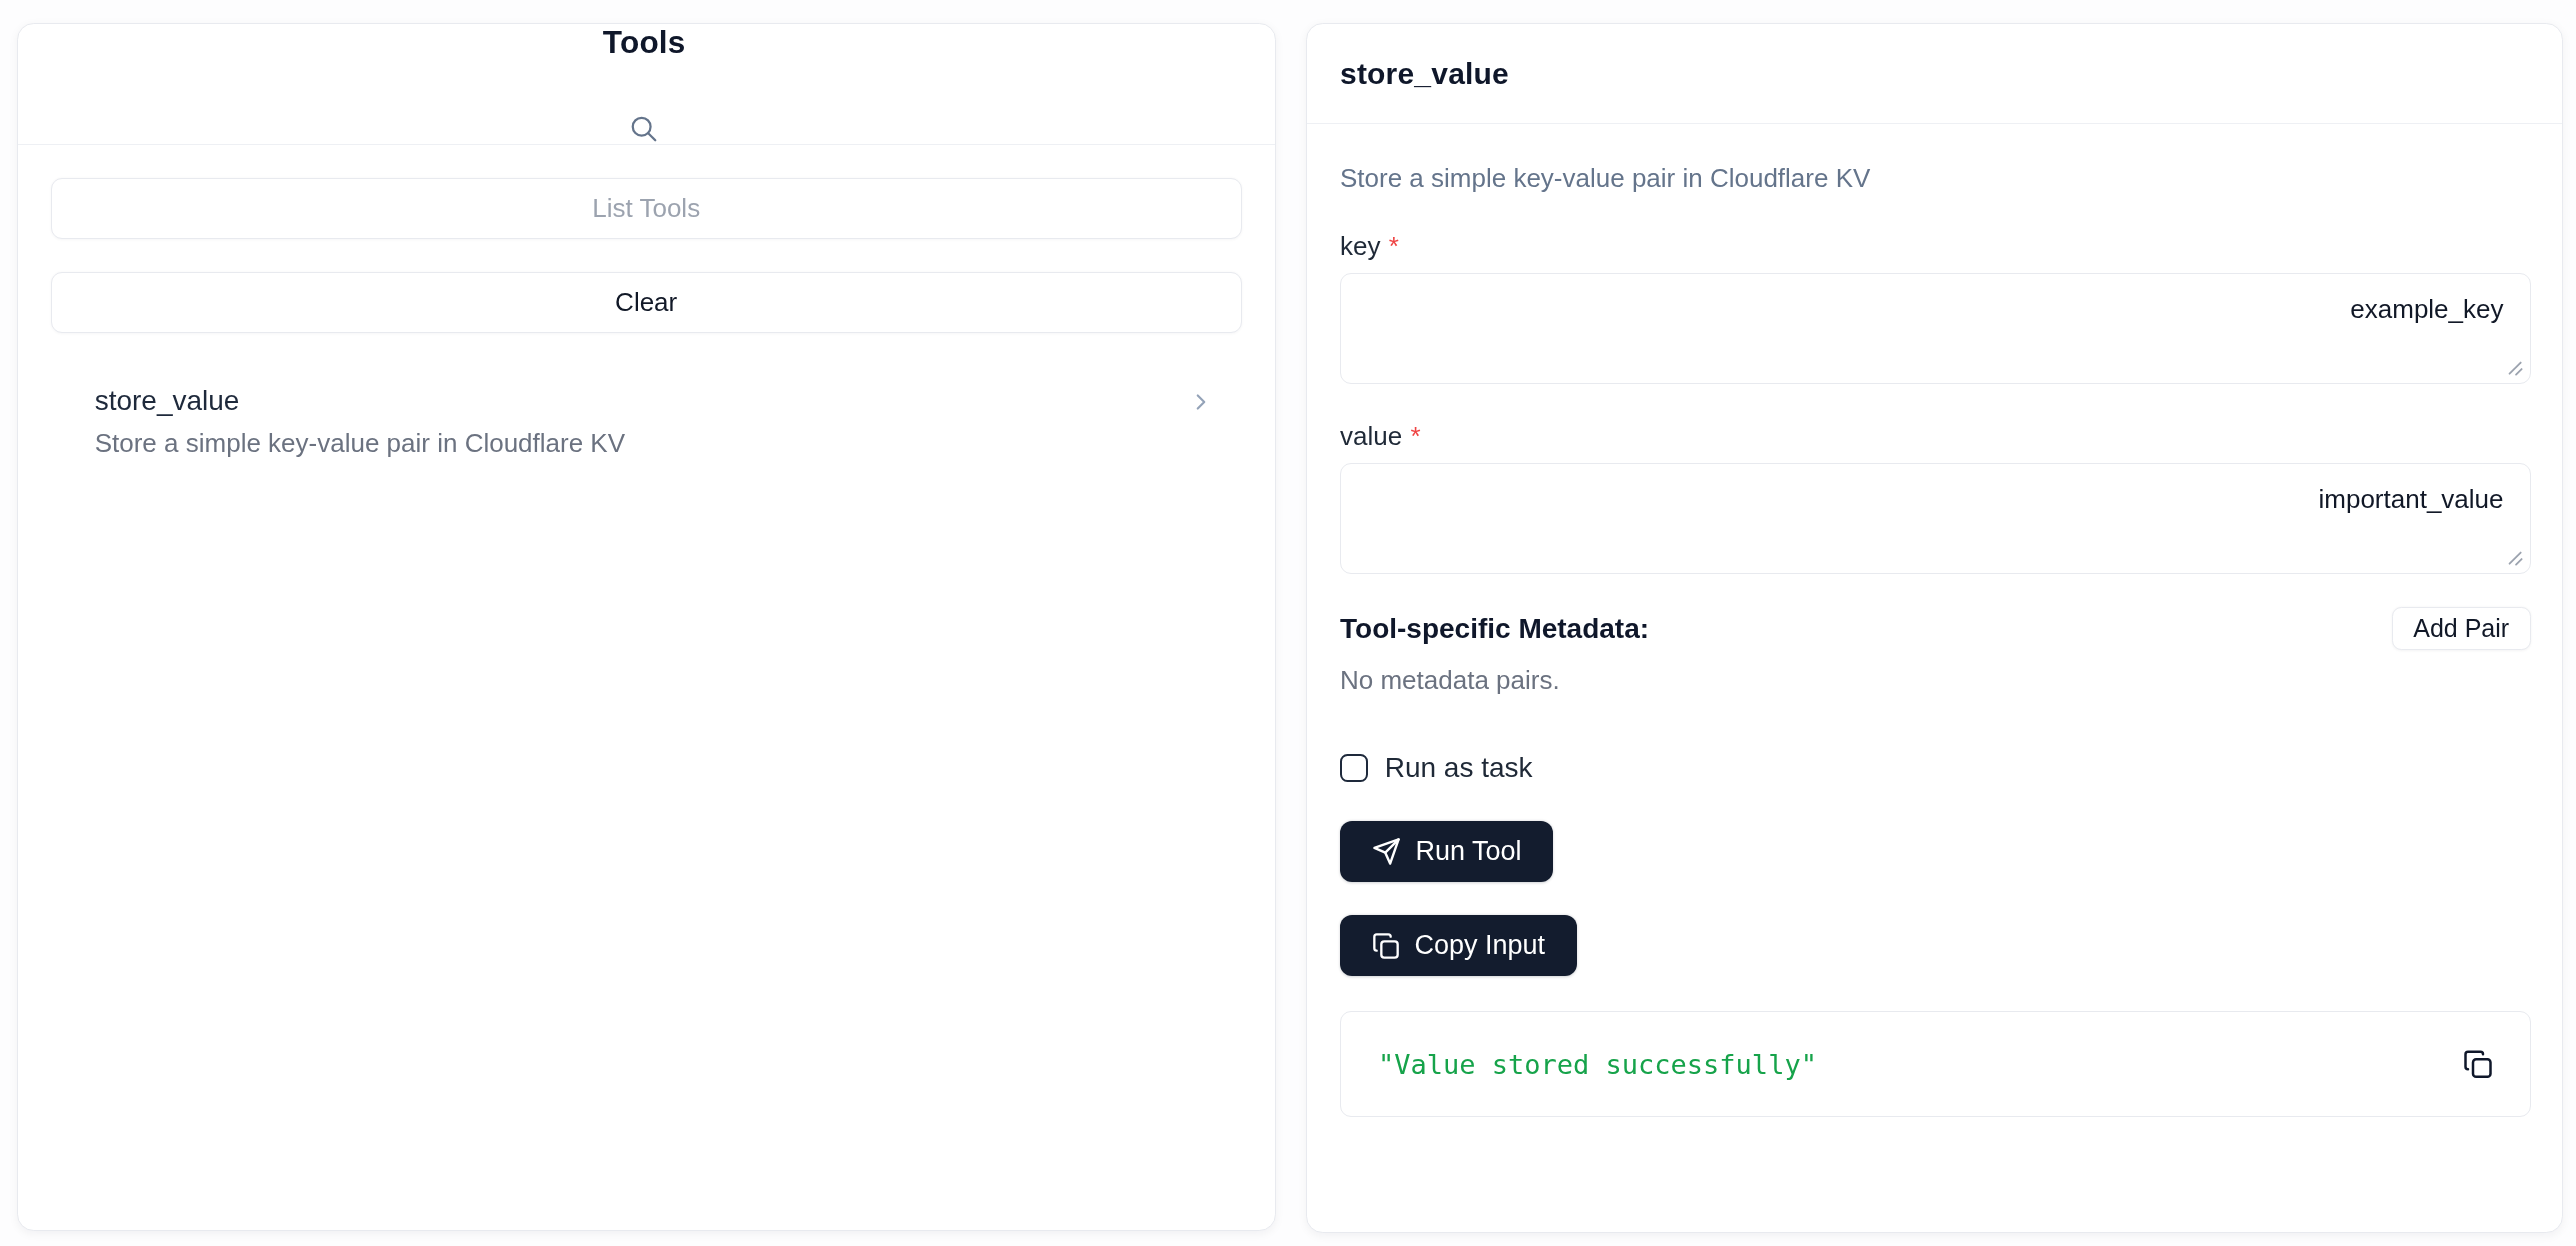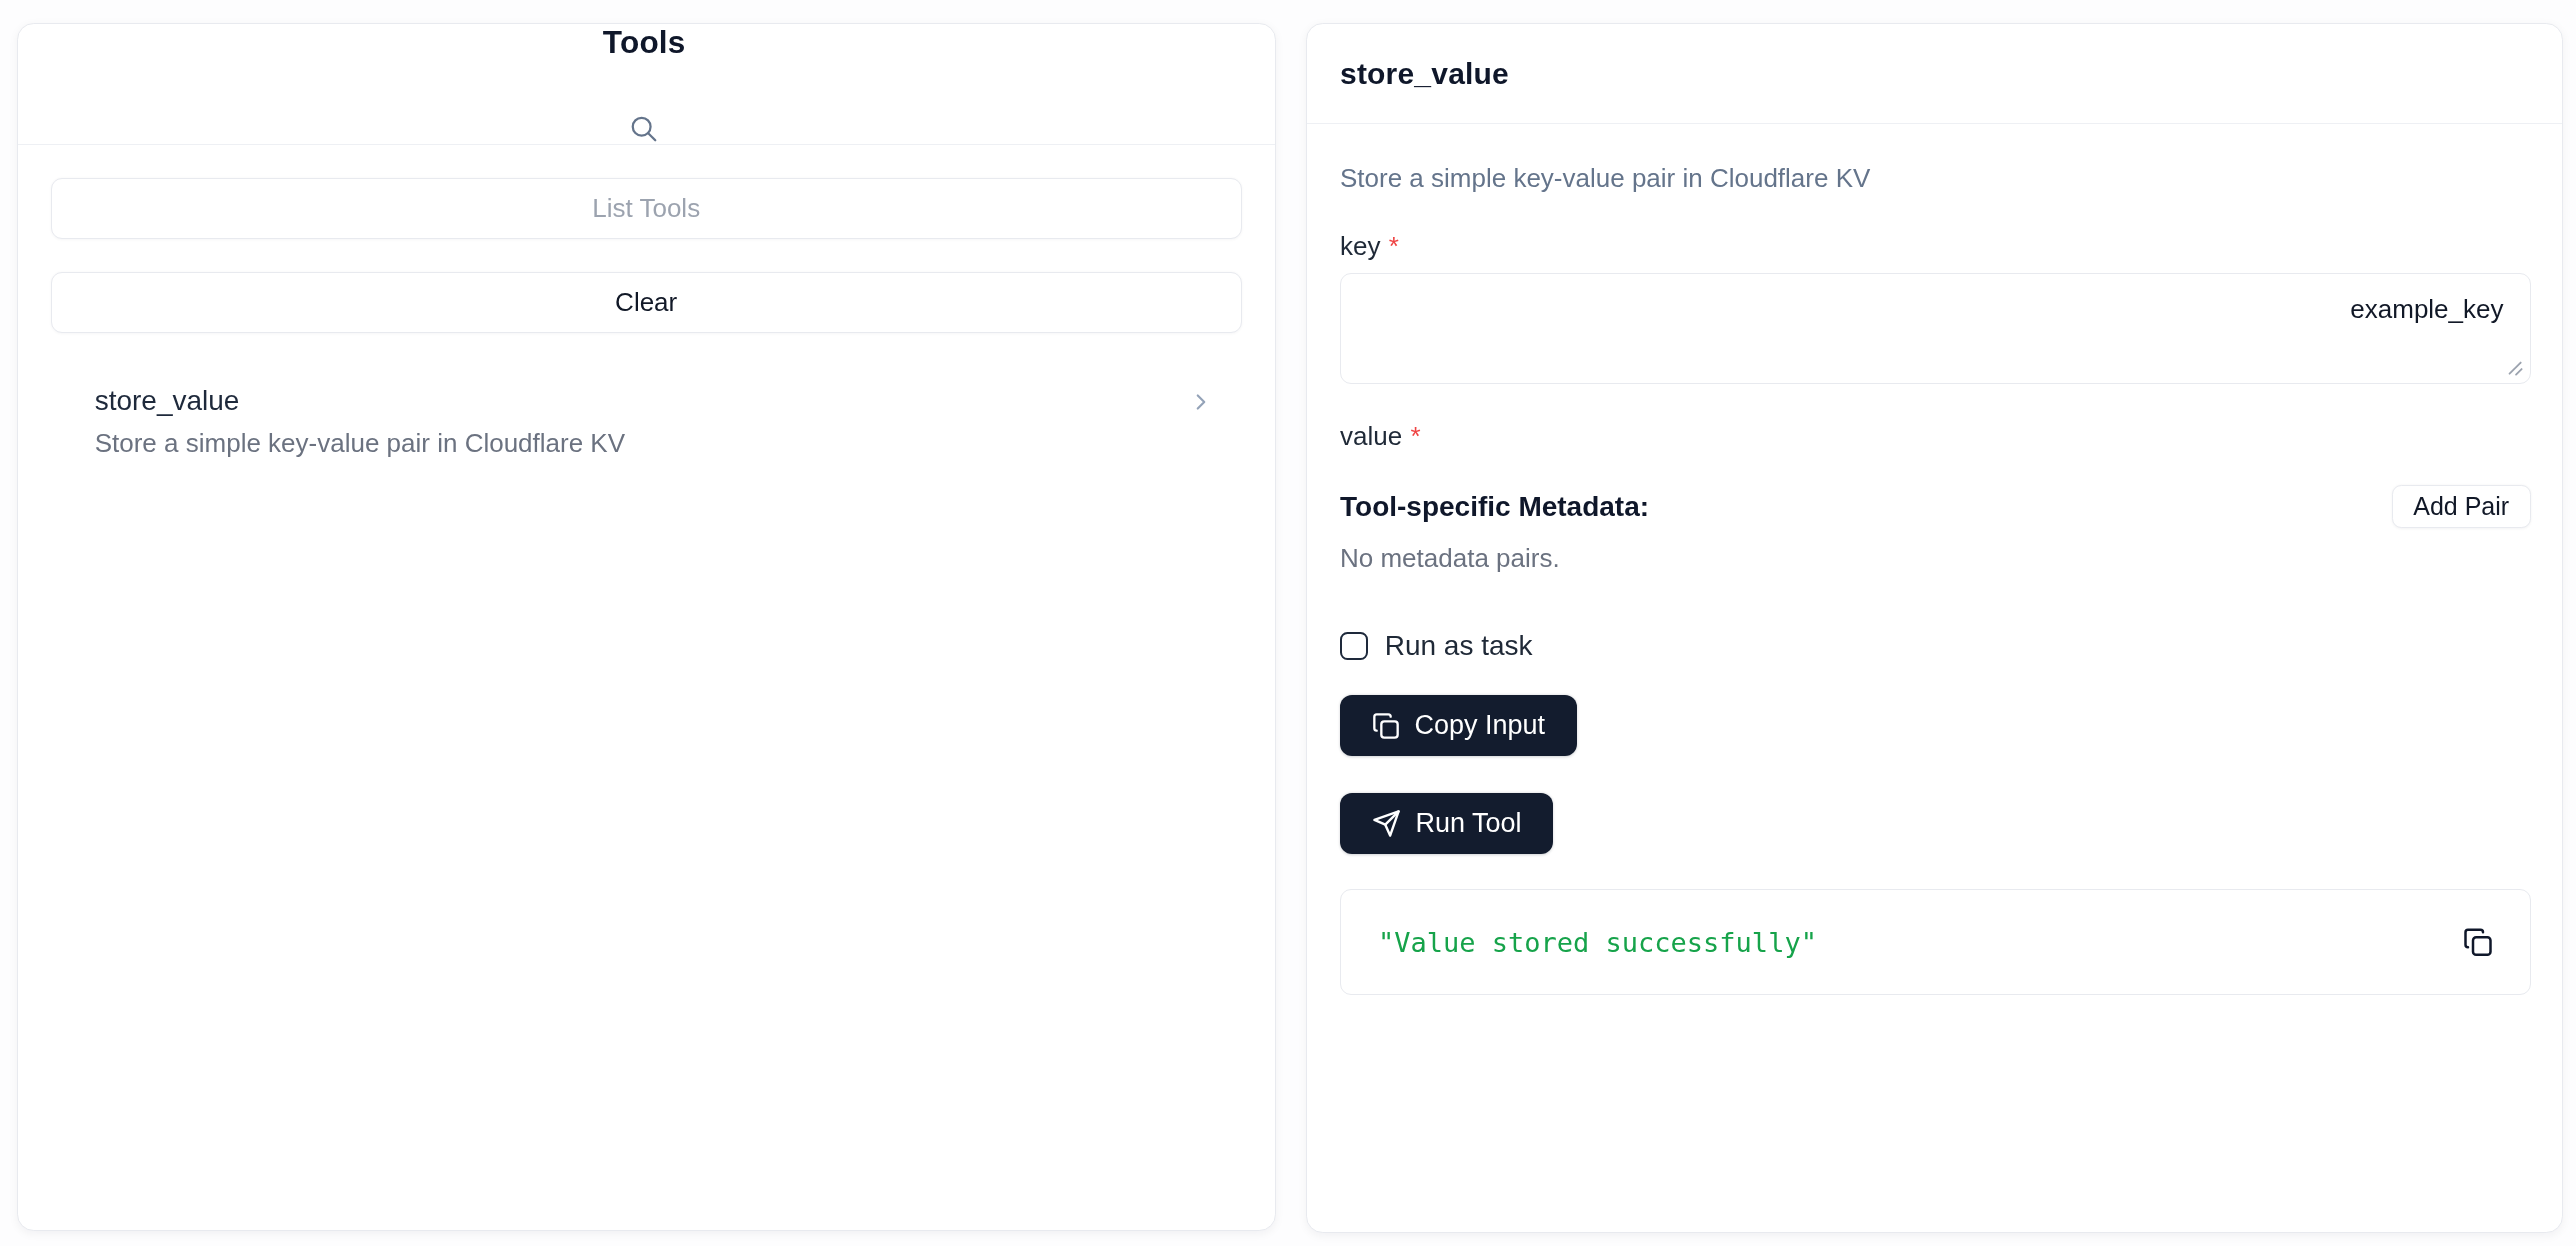--- a/index.html
+++ b/index.html
@@ -166,50 +166,59 @@
           <line x1="18" y1="6" x2="6" y2="18"></line>
           <line x1="19" y1="13" x2="13" y2="19"></line>
         </svg>
       </span>
     </div>
 
     <div class="field-label">
       <span>value</span>
       <span class="required-marker">*</span>
     </div>
+    <div class="field-wrap">
+      <textarea class="field-textarea" spellcheck="false" style="">important_value</textarea>
+      <span class="resize-grip">
+        <svg width="20.4" height="20.4" viewBox="0 0 22 22" stroke="#9ca3af" stroke-width="2" stroke-linecap="round">
+          <line x1="18" y1="6" x2="6" y2="18"></line>
+          <line x1="19" y1="13" x2="13" y2="19"></line>
+        </svg>
+      </span>
+    </div>
 
     <div class="meta-row">
       <div class="meta-heading">Tool-specific Metadata:</div>
       <button class="add-pair-btn">Add Pair</button>
     </div>
     <div class="empty-meta">No metadata pairs.</div>
 
     <div class="task-row">
       <span class="checkbox"></span>
       <span class="task-label">Run as task</span>
     </div>
+
+    <button class="btn-dark" id="run-tool-btn">
+      <span>
+        <svg width="29" height="29" viewBox="0 0 24 24" fill="none" stroke="#ffffff" stroke-width="2" stroke-linecap="round" stroke-linejoin="round">
+          <path d="m22 2-7 20-4-9-9-4Z"></path>
+          <path d="M22 2 11 13"></path>
+        </svg>
+      </span>
+      <span>Run Tool</span>
+    </button>
 
     <button class="btn-dark" id="copy-input-btn">
       <span>
         <svg width="28" height="28" viewBox="0 0 24 24" fill="none" stroke="#ffffff" stroke-width="2" stroke-linecap="round" stroke-linejoin="round">
           <rect x="8" y="8" width="14" height="14" rx="2.5"></rect>
           <path d="M4 16c-1.1 0-2-.9-2-2V4c0-1.1.9-2 2-2h10c1.1 0 2 .9 2 2"></path>
         </svg>
       </span>
       <span>Copy Input</span>
-    </button>
-
-    <button class="btn-dark" id="run-tool-btn">
-      <span>
-        <svg width="29" height="29" viewBox="0 0 24 24" fill="none" stroke="#ffffff" stroke-width="2" stroke-linecap="round" stroke-linejoin="round">
-          <path d="m22 2-7 20-4-9-9-4Z"></path>
-          <path d="M22 2 11 13"></path>
-        </svg>
-      </span>
-      <span>Run Tool</span>
     </button>
 
 
     <div class="result-box">
       <span class="result-output">"Value stored successfully"</span>
       <button class="result-copy-btn">
         <span>
           <svg width="30" height="30" viewBox="0 0 24 24" fill="none" stroke="#0f172a" stroke-width="2" stroke-linecap="round" stroke-linejoin="round">
             <rect x="8" y="8" width="14" height="14" rx="2.5"></rect>
             <path d="M4 16c-1.1 0-2-.9-2-2V4c0-1.1.9-2 2-2h10c1.1 0 2 .9 2 2"></path>

